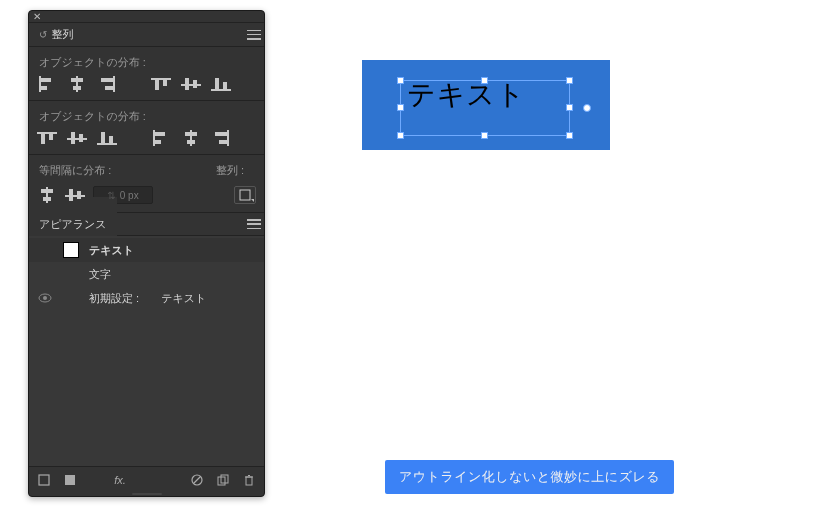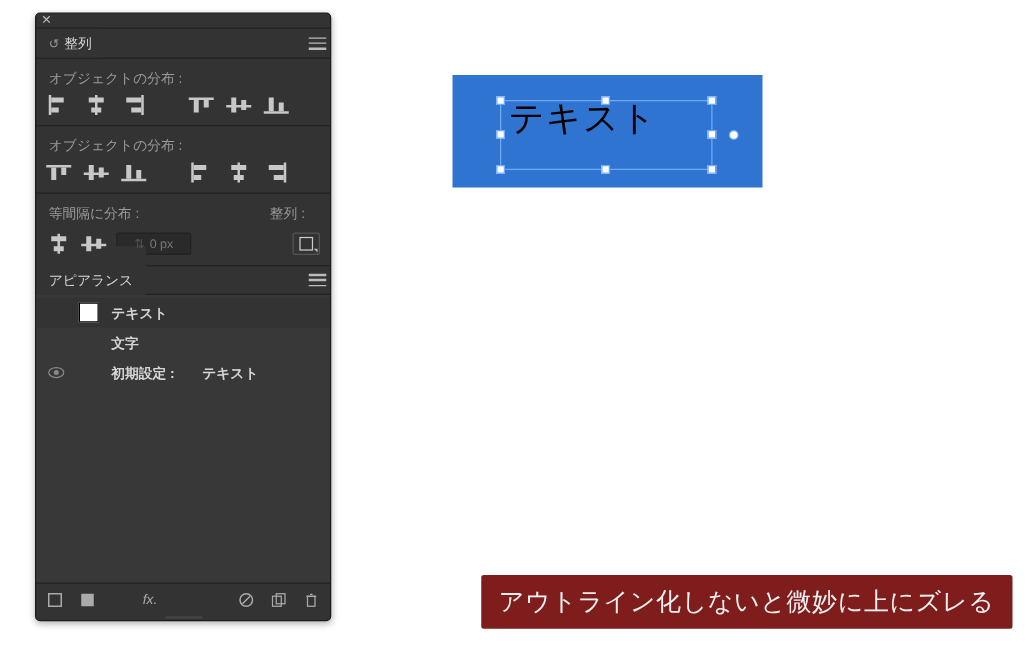--- a/index.html
+++ b/index.html
@@ -150,21 +150,21 @@
   }
   .appr-row {
     display:flex; align-items:center;
     height: 24px;
     padding: 0 8px;
     gap: 10px;
     font-size: 11px;
   }
   .appr-row .vis { width:16px; display:flex; justify-content:center; color:#888; }
   .appr-row .swatch { width:16px; height:16px; background:#fff; border:1px solid #000; }
-  .appr-row .name { color:#d6d6d6;font-weight:bold; }
+  .appr-row .name { color:#d6d6d6; }
   .appr-row .bold { font-weight: 600; }
   .appr-row .indent { width:16px; }
   .appr-row.sel { background:#333; }
 
   .panel-footer {
     height: 26px;
     border-top: 1px solid #222;
     display:flex; align-items:center; padding: 0 8px; gap:12px;
     color:#aaa;
   }
@@ -199,23 +199,23 @@
   .h-bl{ left:-4px; bottom:-4px; } .h-bm{ left:calc(50% - 4px); bottom:-4px; } .h-br{ right:-4px; bottom:-4px; }
   .side-dot {
     position:absolute; right:-22px; top:calc(50% - 4px);
     width:8px; height:8px; border-radius:50%; background:#fff; border:1px solid #6faaff;
   }
 
   
   .caption {
     position:absolute;
     left: 385px; top: 460px;
-    background: #7f1d1d;
+    background: #3b82f6;
     color: #f0f0f0;
-    font-size: 20px;
+    font-size: 13px;
     padding: 8px 14px;
     border-radius: 2px;
     letter-spacing: .5px;
   }
 </style>
 </head>
 <body>
 
 <div class="panel">
 

